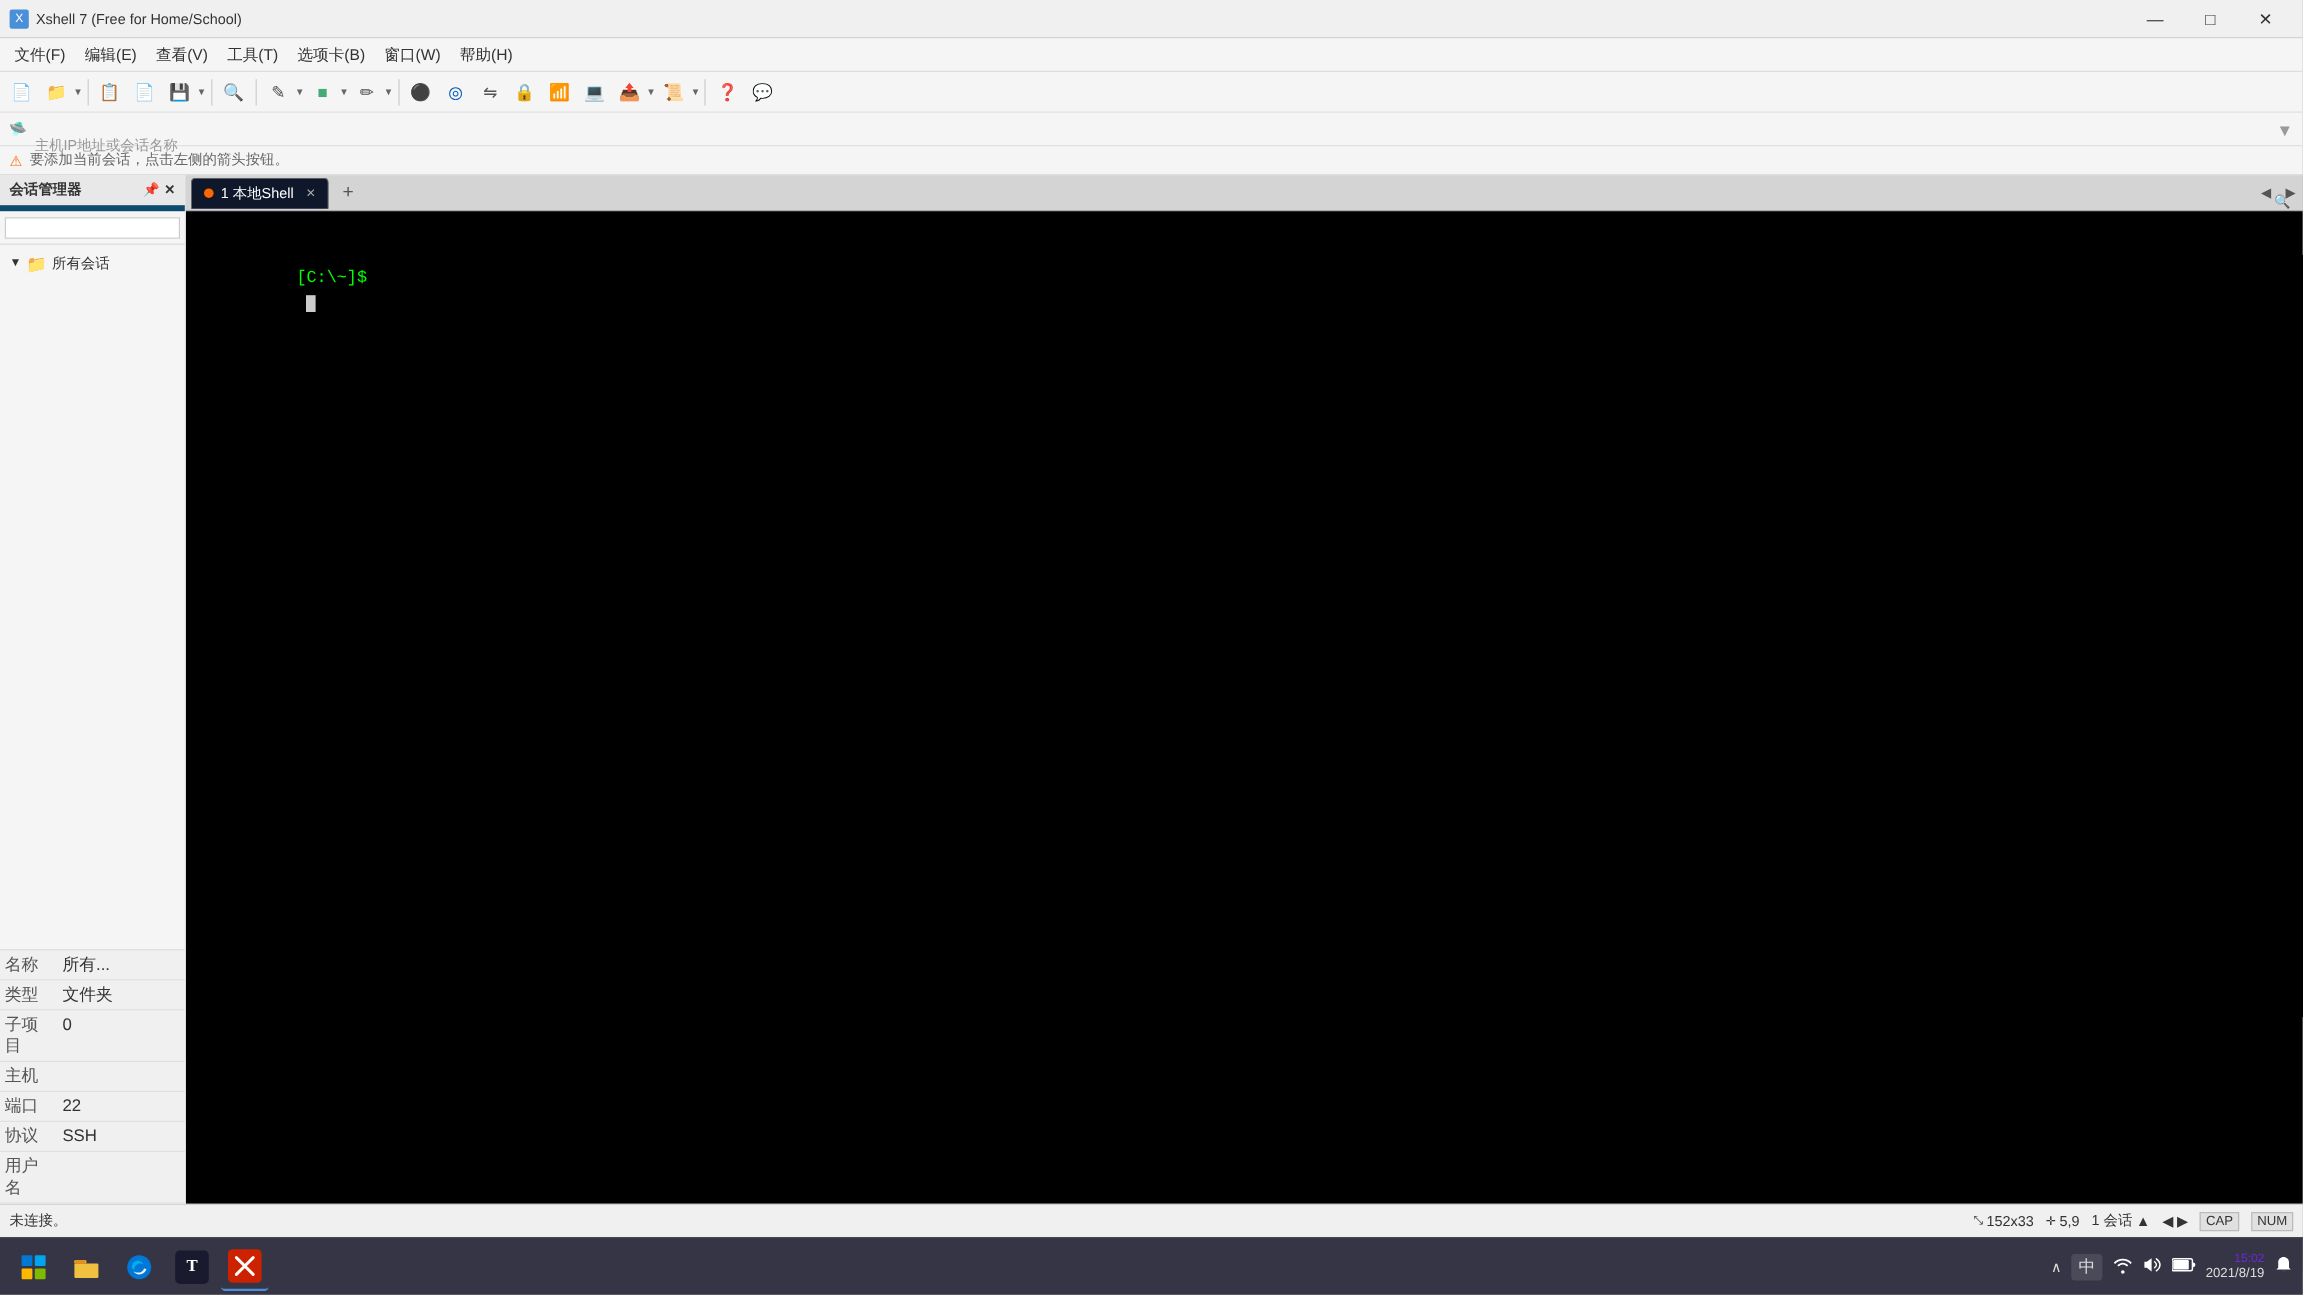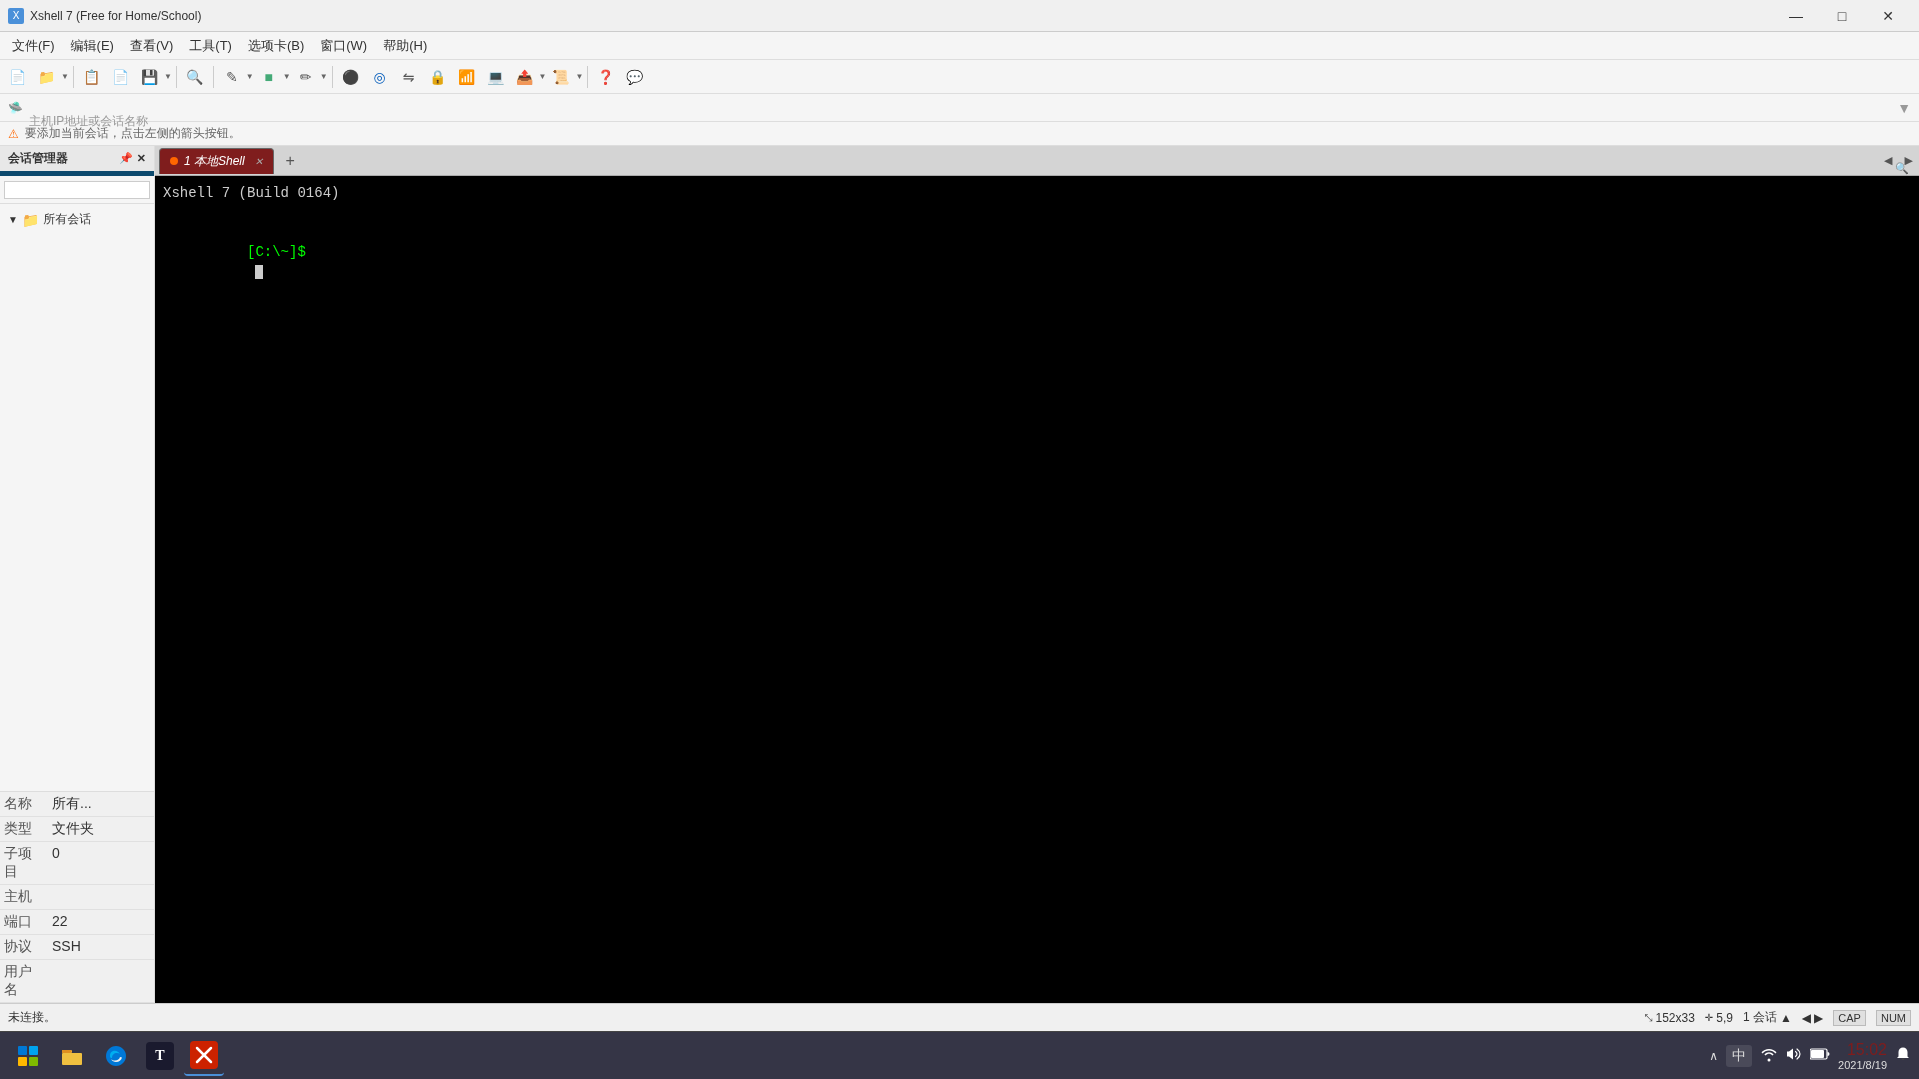--- a/index.html
+++ b/index.html
@@ -58,21 +58,21 @@
     .sidebar-tree { flex: 1; padding: 4px; }
     .sidebar-tree-item { display: flex; align-items: center; gap: 4px; padding: 3px 4px; font-size: 12px; color: #333; cursor: pointer; border-radius: 2px; }
     .folder-icon { color: #f0a830; font-size: 14px; }
     .sidebar-props { border-top: 1px solid #ddd; background: #f0f0f0; }
     .prop-row { display: flex; font-size: 14px; border-bottom: 1px solid #e0e0e0; }
     .prop-label { width: 48px; padding: 3px 4px; color: #555; flex-shrink: 0; }
     .prop-value { padding: 3px 4px; color: #333; flex: 1; }
     .tab { display: flex; align-items: center; gap: 6px; padding: 4px 10px; font-size: 12px;
       background: #1a1a1a; color: white; border-radius: 4px 4px 0 0; cursor: pointer;
       height: 26px; border: 1px solid #555; border-bottom: none; }
-    .tab.active { background: #7f1d1d; border-color: #666; font-style: italic; }
+    .tab.active { background: #0f172a; border-color: #666; }
     .tab-dot { width: 8px; height: 8px; border-radius: 50%; background: #ff6600; flex-shrink: 0; }
     .tab-close { font-size: 10px; color: #aaa; cursor: pointer; margin-left: 4px; }
     .tab-add { width: 24px; height: 24px; display: flex; align-items: center; justify-content: center; font-size: 16px; color: #555; cursor: pointer; margin-left: 4px; }
 
     
     .terminal {
       flex: 1; background: #000; color: #ccc; font-family: 'Courier New', monospace;
       font-size: 14px; padding: 8px; overflow: hidden; position: relative;
     }
     .term-line { line-height: 1.4; white-space: pre; }
@@ -104,21 +104,21 @@
       border-top: 1px solid #444;
     }
     .taskbar-start { width: 40px; height: 40px; display: flex; align-items: center; justify-content: center; cursor: pointer; border-radius: 4px; }
     .start-icon { display: grid; grid-template-columns: 1fr 1fr; gap: 2px; width: 20px; height: 20px; }
     .start-square { border-radius: 1px; }
     .taskbar-items { display: flex; gap: 4px; }
     .taskbar-item { width: 40px; height: 40px; display: flex; align-items: center; justify-content: center; cursor: pointer; border-radius: 4px; }
     .sys-tray { display: flex; align-items: center; gap: 8px; margin-left: auto; }
     .sys-tray-item { color: #ddd; font-size: 12px; cursor: pointer; }
     .clock { text-align: right; }
-    .clock-time { color: #7f1d1d; font-size: 16px; }
+    .clock-time { color: #6d28d9; font-size: 10px; }
     .clock-date { color: #ddd; font-size: 11px; }
 
     .xshell-active { border-bottom: 2px solid #4a90d9; }
 
     .toolbar-row { display: flex; align-items: center; height: 34px; padding: 2px 4px; background: #f5f5f5; border-bottom: 1px solid #ddd; gap: 1px; }
   </style>
 </head>
 <body>
 
 <div style="position:relative; width:1919px; height:1079px; overflow:hidden;">
@@ -268,21 +268,20 @@
           <span class="tab-close">✕</span>
         </div>
         <div class="tab-add">+</div>
         <div class="tab-nav-arrows" style="margin-left:auto;display:flex;align-items:center;">
           <span class="tab-nav-arrow">◀</span>
           <span class="tab-nav-arrow">▶</span>
         </div>
       </div>
 
       <div class="terminal">
-        <div class="term-line">Xshell 7 (Build 0164)</div>
         <div class="term-line">&nbsp;</div>
         <div class="term-line">
           <span class="term-prompt">[C:\~]$</span>
           <span> <span class="term-cursor"></span></span>
         </div>
       </div>
     </div>
   </div>
 
   <div class="status-bar">

